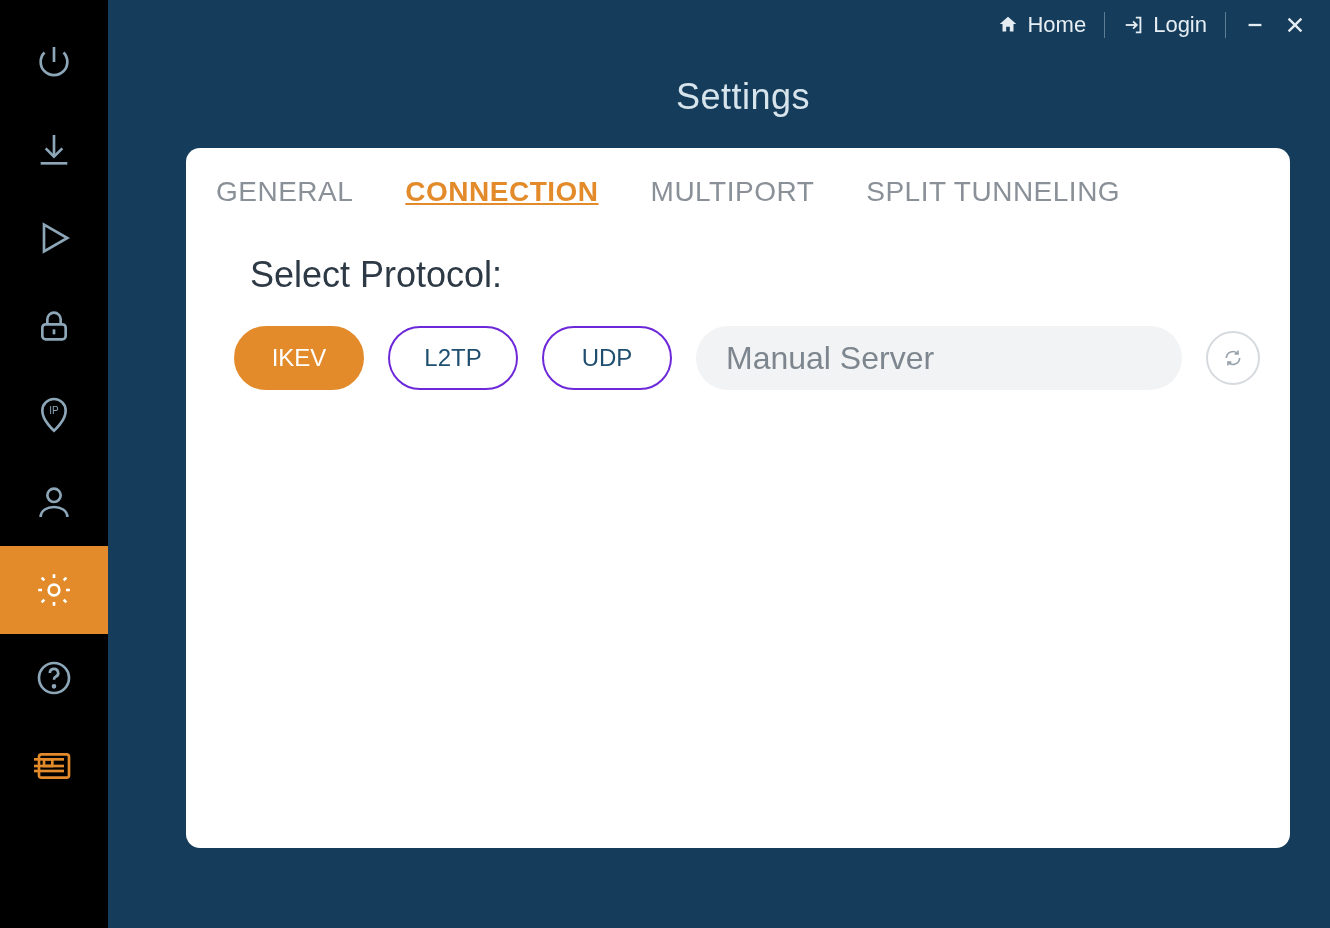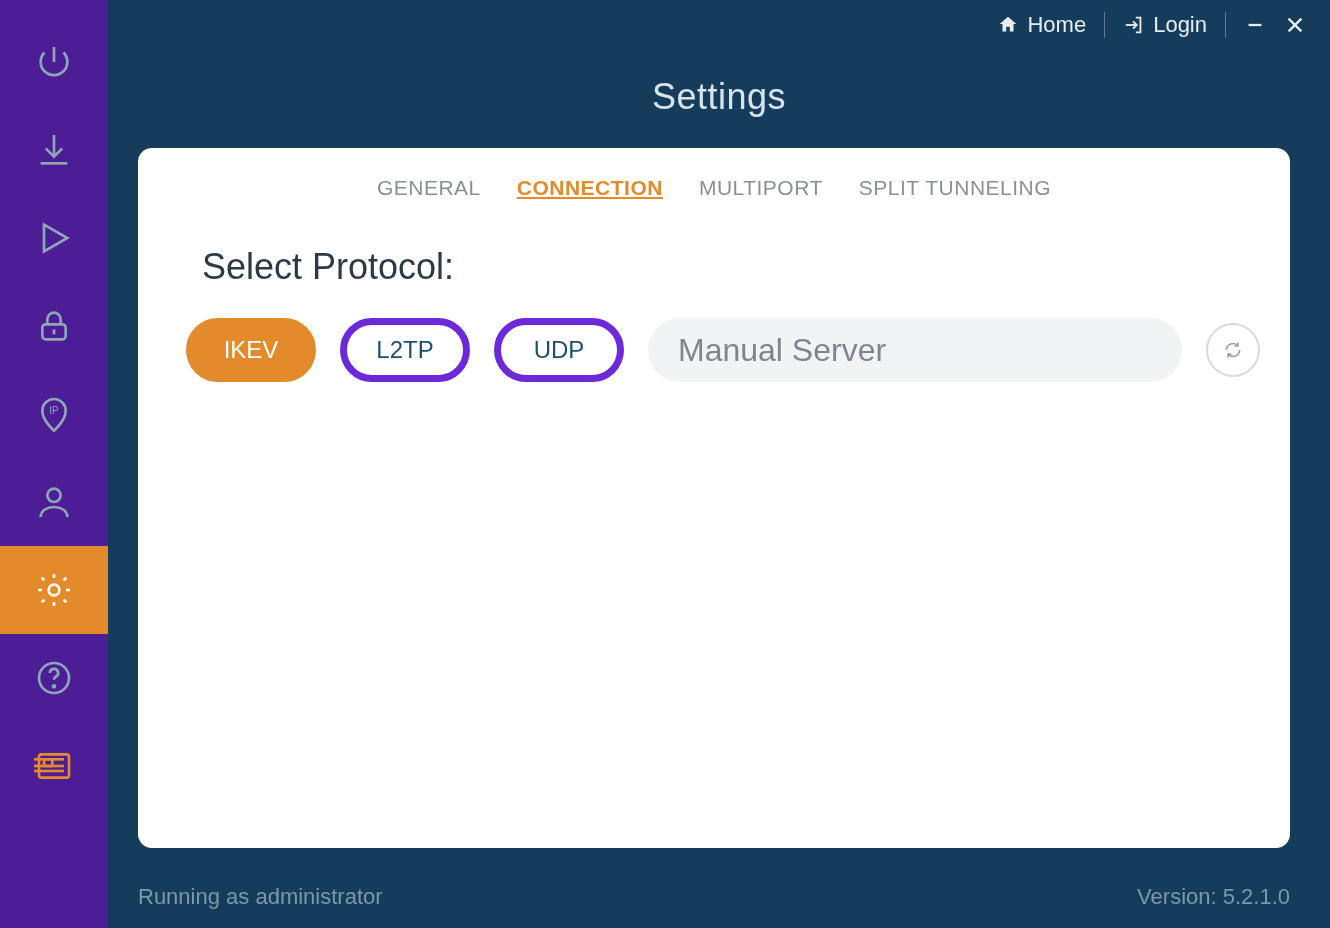--- a/index.html
+++ b/index.html
@@ -2,21 +2,21 @@
 <html><head>
 <meta charset="utf-8">
 <style>
   * { box-sizing: border-box; margin: 0; padding: 0; }
   html, body { width: 1330px; height: 928px; font-family: "Segoe UI", Arial, sans-serif; overflow: hidden; }
   body { display: flex; background: #0c2a40; color: #fff; }
 
   
   .sidebar {
     width: 108px;
-    background: #4c1d95;
+    background: #000000;
     display: flex;
     flex-direction: column;
     align-items: center;
     padding-top: 18px;
     gap: 0;
     text-align: center;
   }
   .side-item {
     width: 108px;
     height: 88px;
@@ -33,20 +33,21 @@
   .side-item svg { width: 40px; height: 40px; }
   .side-item.news svg { stroke: #e38b2b; }
 
   
   .main {
     flex: 1;
     display: flex;
     flex-direction: column;
     background: #153d5b;
     position: relative;
+    padding-left: 48px;
   }
 
   
   .topbar {
     height: 50px;
     display: flex;
     justify-content: flex-end;
     align-items: center;
     gap: 18px;
     padding: 0 24px 0 0;
@@ -85,25 +86,24 @@
     flex: 1;
     padding: 28px 30px;
     display: flex;
     flex-direction: column;
     max-height: 700px;
   }
 
   
   .tabs {
     display: flex;
-    gap: 36px;
-    font-size: 21px;
+    gap: 52px;
+    font-size: 28px;
     color: #8a9098;
     letter-spacing: 0.5px;
-    justify-content: center;
   }
   .tab { cursor: pointer; font-weight: 500; }
   .tab.active { color: #e38b2b; font-weight: 700; text-decoration: underline; }
 
   
   .section-label {
     margin-top: 46px;
     margin-left: 34px;
     font-size: 36px;
     color: #2d3a45;
@@ -111,21 +111,21 @@
   .protocol-row {
     display: flex;
     align-items: center;
     gap: 24px;
     margin-top: 30px;
     margin-left: 18px;
   }
   .proto-pill {
     min-width: 130px;
     height: 64px;
-    border: 7px solid #6d28d9;
+    border: 2px solid #6d28d9;
     border-radius: 40px;
     display: flex;
     align-items: center;
     justify-content: center;
     font-size: 24px;
     color: #1f4e6f;
     cursor: pointer;
     background: #fff;
     padding: 0 28px;
   }
@@ -347,17 +347,13 @@
             <path d="M4 12a8 8 0 0 1 14-5"></path>
             <path d="M20 12a8 8 0 0 1-14 5"></path>
             <polyline points="18 3 18 7 14 7"></polyline>
             <polyline points="6 21 6 17 10 17"></polyline>
           </svg>
       </div>
     </div>
 
   </div>
 
-  <div class="footer">
-    <span>Running as administrator</span>
-    <span>Version: 5.2.1.0</span>
-  </div>
 </div>
 
 </body></html>

